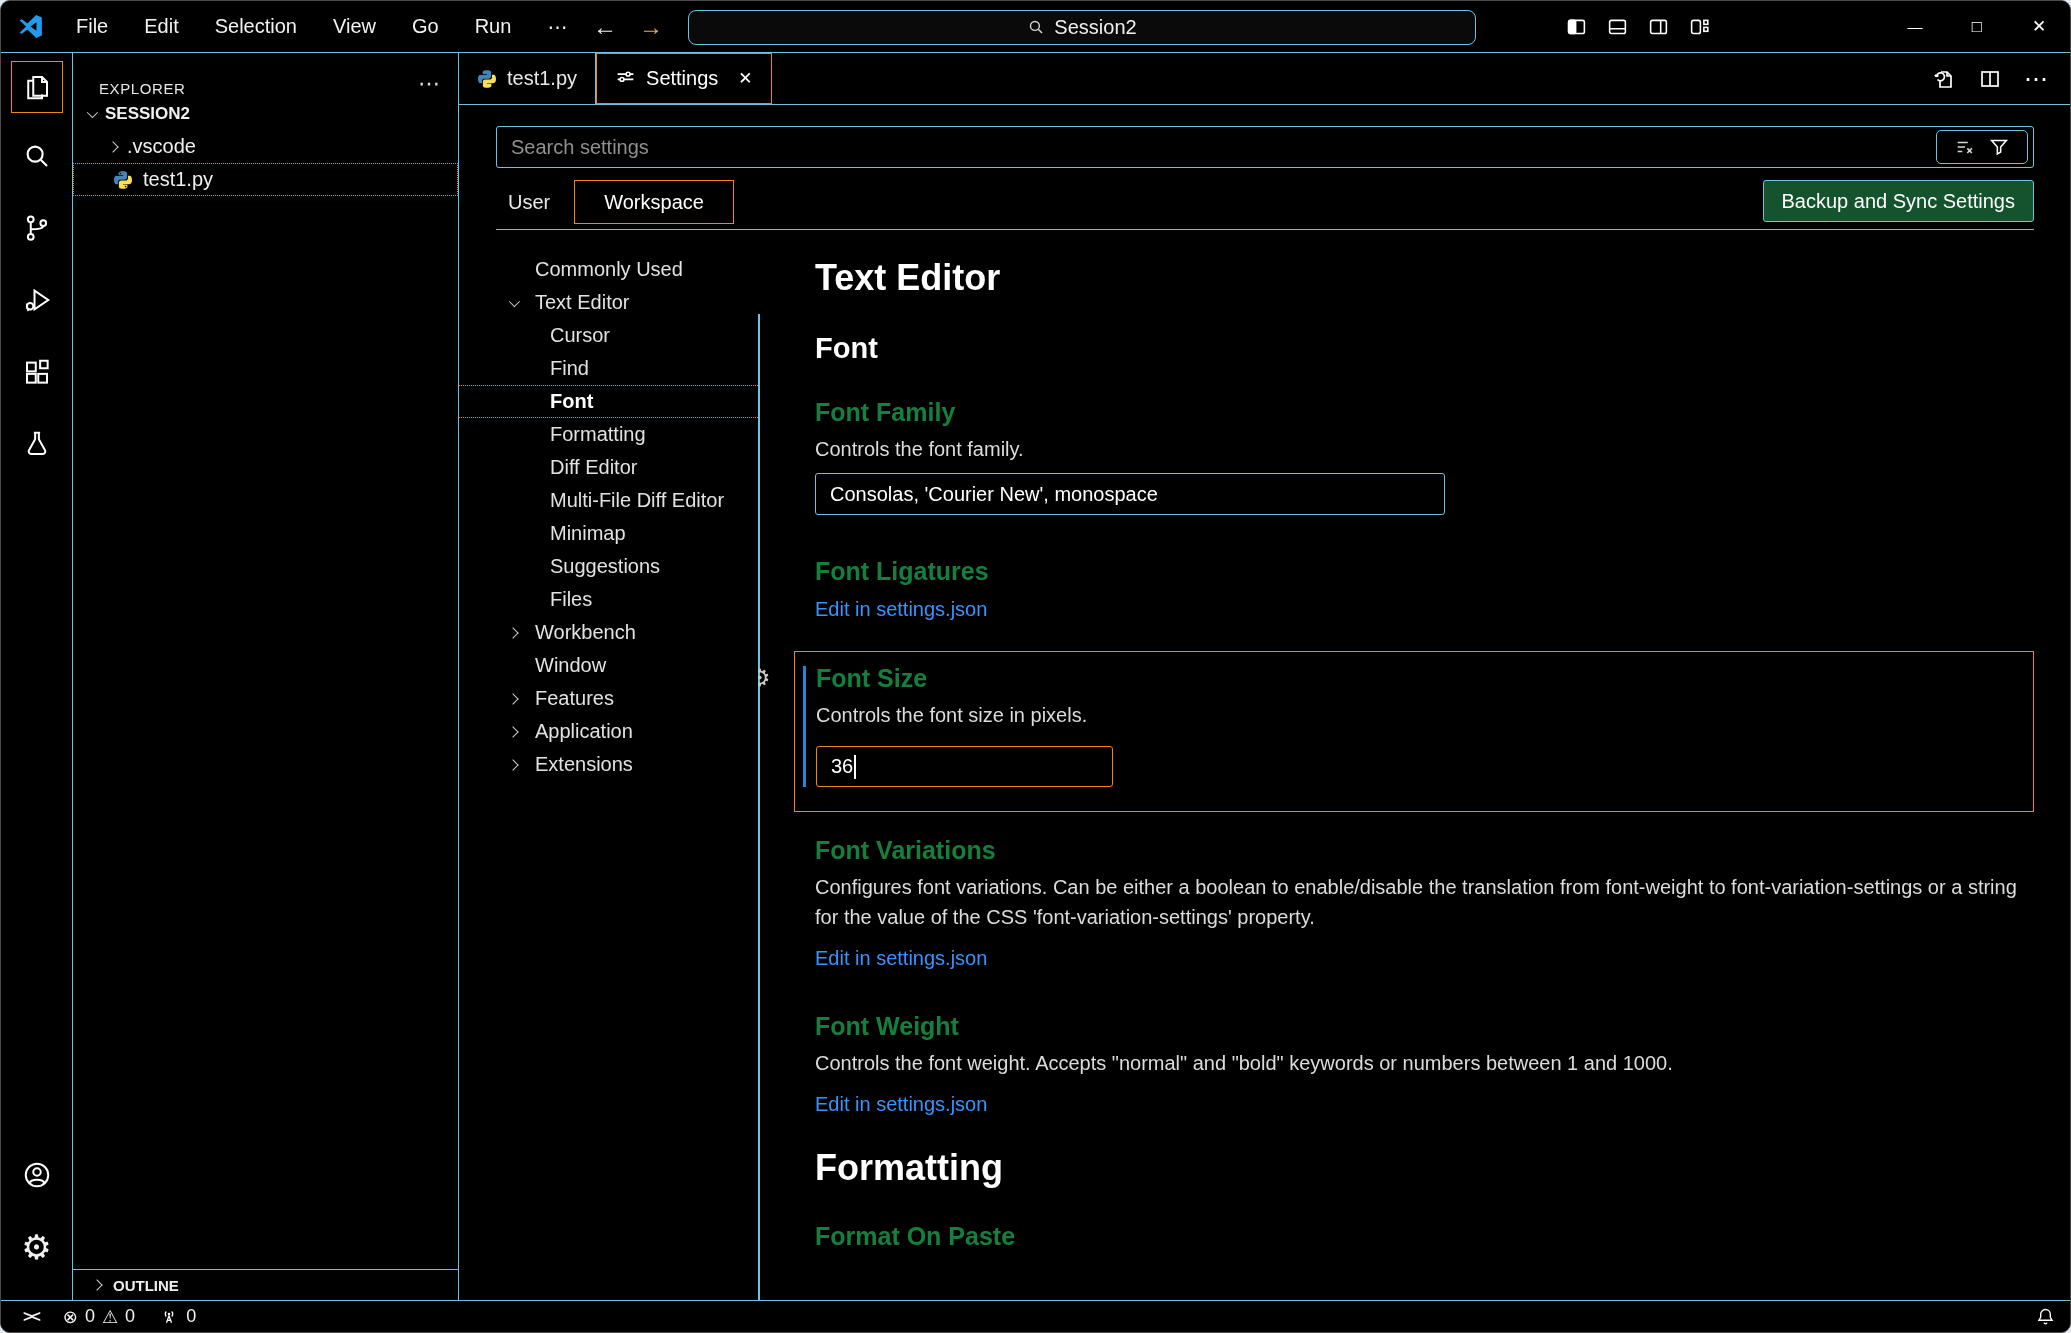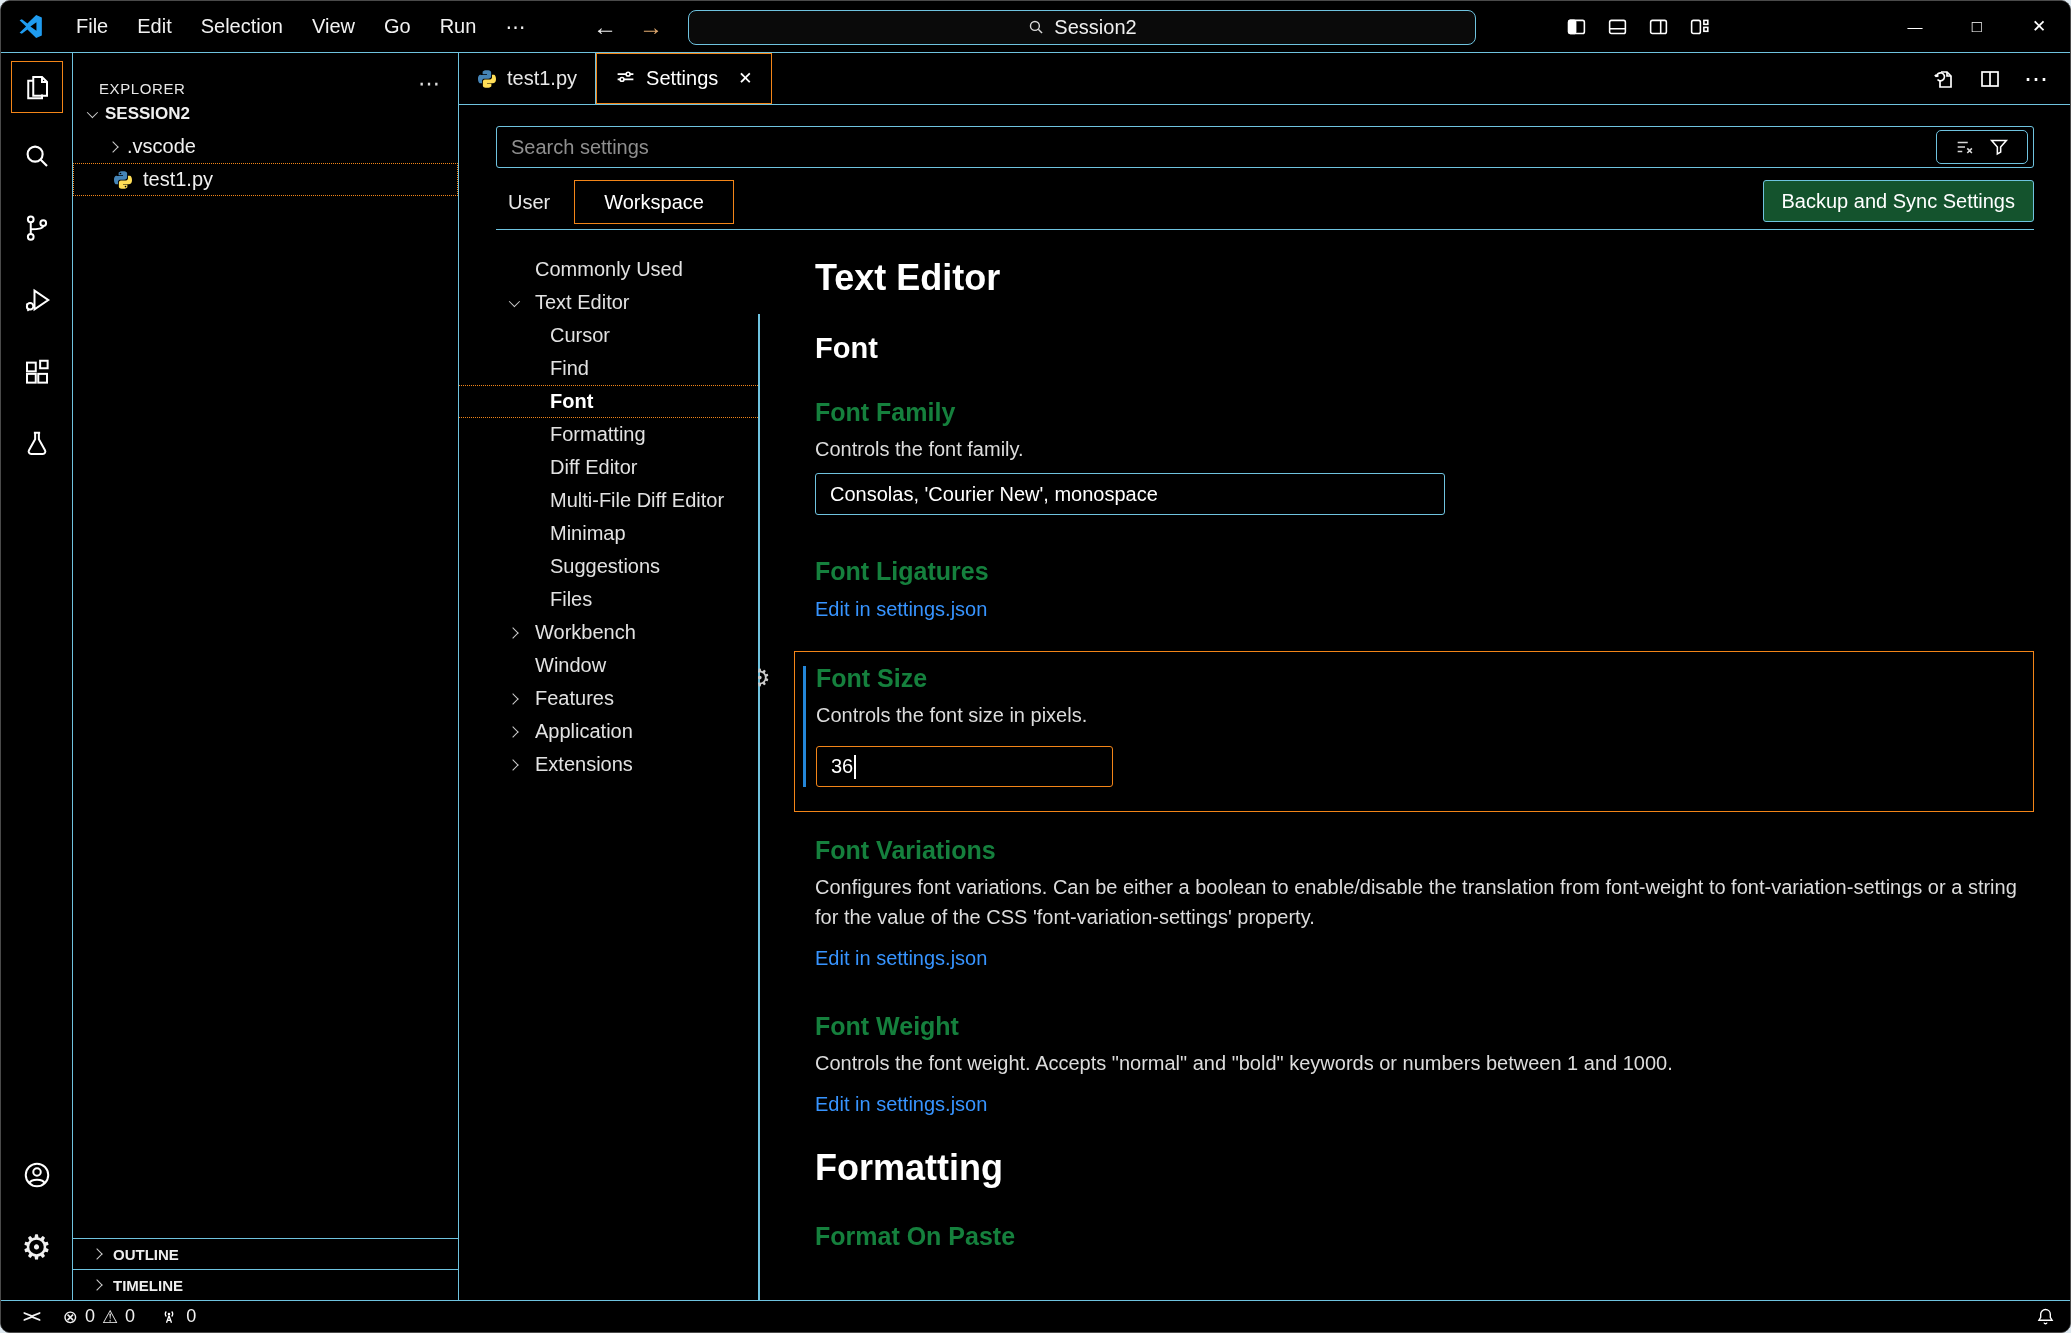--- a/index.html
+++ b/index.html
@@ -7,21 +7,21 @@
   body { font-family:"Liberation Sans", sans-serif; color:#fff; }
   .window{
     position:relative; width:2071px; height:1333px; background:#000;
     border-radius:10px; overflow:hidden; border:1px solid #4a4a4a;
     display:flex; flex-direction:column;
   }
   
   .titlebar{ height:52px; flex:0 0 52px; display:flex; align-items:center;
     border-bottom:1px solid #6fc3df; background:#000; position:relative;}
   .logo{ margin:0 18px 0 16px; display:flex; }
-  .menus{ display:flex; gap:1px; }
+  .menus{ display:flex; gap:8px; }
   .menu-item{ padding:6px 14px; font-size:20px; color:#f2f2f2; border-radius:6px; cursor:default;}
   .nav-arrows{ position:absolute; left:592px; display:flex; gap:22px; font-size:24px; }
   .nav-arrows .arrow{ cursor:default; }
   .arrow-back{ color:#eee; }
   .arrow-fwd{ color:#dfa96f; }
   .cmd-center{ position:absolute; left:687px; top:9px; width:788px; height:35px;
     border:1px solid #6fc3df; border-radius:8px; background:#0a0a0a;
     display:flex; align-items:center; justify-content:center; gap:8px;
     font-size:20px; color:#f0f0f0;}
   .layout-controls{ position:absolute; right:360px; display:flex; gap:20px; align-items:center;}
@@ -276,24 +276,20 @@
               <path fill="#ffde57" d="M8.1 15c3.6 0 3.4-1.6 3.4-1.6v-1.6H8v-.5h4.9s2.3.3 2.3-3.3c0-3.6-2-3.4-2-3.4H12v1.7s.1 2-2 2H6.6s-1.9 0-1.9 1.9v3.1S4.5 15 8.1 15zm1.9-1.1a.65.65 0 1 1 0-1.3.65.65 0 0 1 0 1.3z"></path>
             </svg>
         </span>
         <span>test1.py</span>
       </div>
       <div class="sb-spacer"></div>
       <div class="sb-panel">
         <span class="chev right"></span>
         <span>OUTLINE</span>
       </div>
-      <div class="sb-panel">
-        <span class="chev right"></span>
-        <span>TIMELINE</span>
-      </div>
     </div>
 
     <div class="editor">
       <div class="tabbar">
         <div class="tab">
           <span>
             <svg viewBox="0 0 16 16" width="20" height="20">
                 <path fill="#4584b6" d="M7.9 1C4.3 1 4.5 2.6 4.5 2.6v1.6H8v.5H3.1S.8 4.4.8 8c0 3.6 2 3.4 2 3.4H4V9.7s-.1-2 2-2h3.4s1.9 0 1.9-1.9V2.7S11.5 1 7.9 1z"></path>
                 <path fill="#ffde57" d="M8.1 15c3.6 0 3.4-1.6 3.4-1.6v-1.6H8v-.5h4.9s2.3.3 2.3-3.3c0-3.6-2-3.4-2-3.4H12v1.7s.1 2-2 2H6.6s-1.9 0-1.9 1.9v3.1S4.5 15 8.1 15z"></path>
               </svg>

